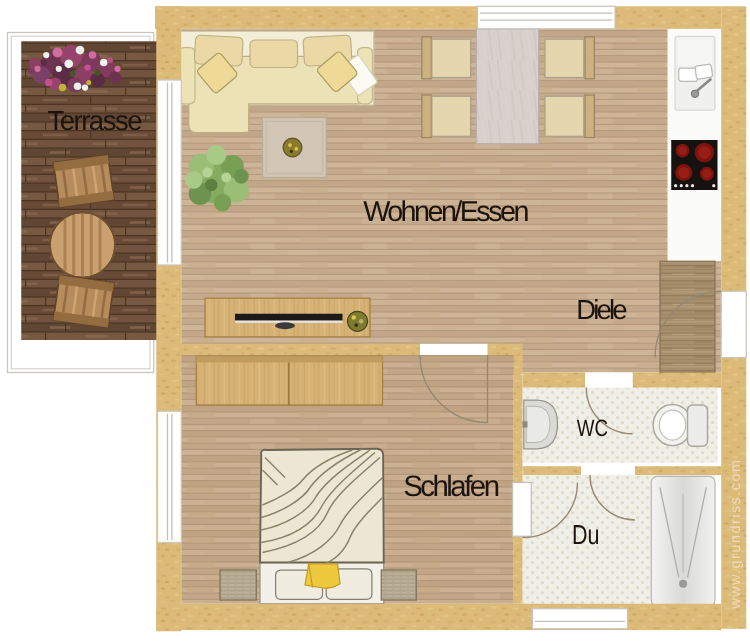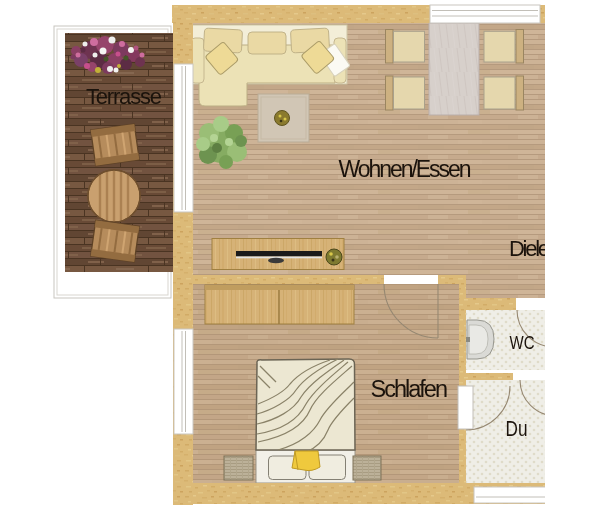--- a/index.html
+++ b/index.html
@@ -1,16 +1,16 @@
 <!DOCTYPE html>
 <html><head>
 <meta charset="utf-8">
 <style>
 html,body{margin:0;padding:0;background:#fff;}
-#stage{position:relative;width:497px;height:515px;background:#fff;overflow:hidden;margin-left:48px;}
+#stage{position:relative;width:600px;height:515px;background:#fff;overflow:hidden;}
 svg text{font-family:"Liberation Sans",sans-serif;}
 svg{filter:blur(0.3px);}
 </style>
 </head>
 <body>
 <div id="stage">
 <svg width="600" height="515" viewBox="0 0 600 515">
 <defs>
 <pattern id="wall" width="34" height="26" patternUnits="userSpaceOnUse">
  <rect width="34" height="26" fill="#dcba78"></rect>

